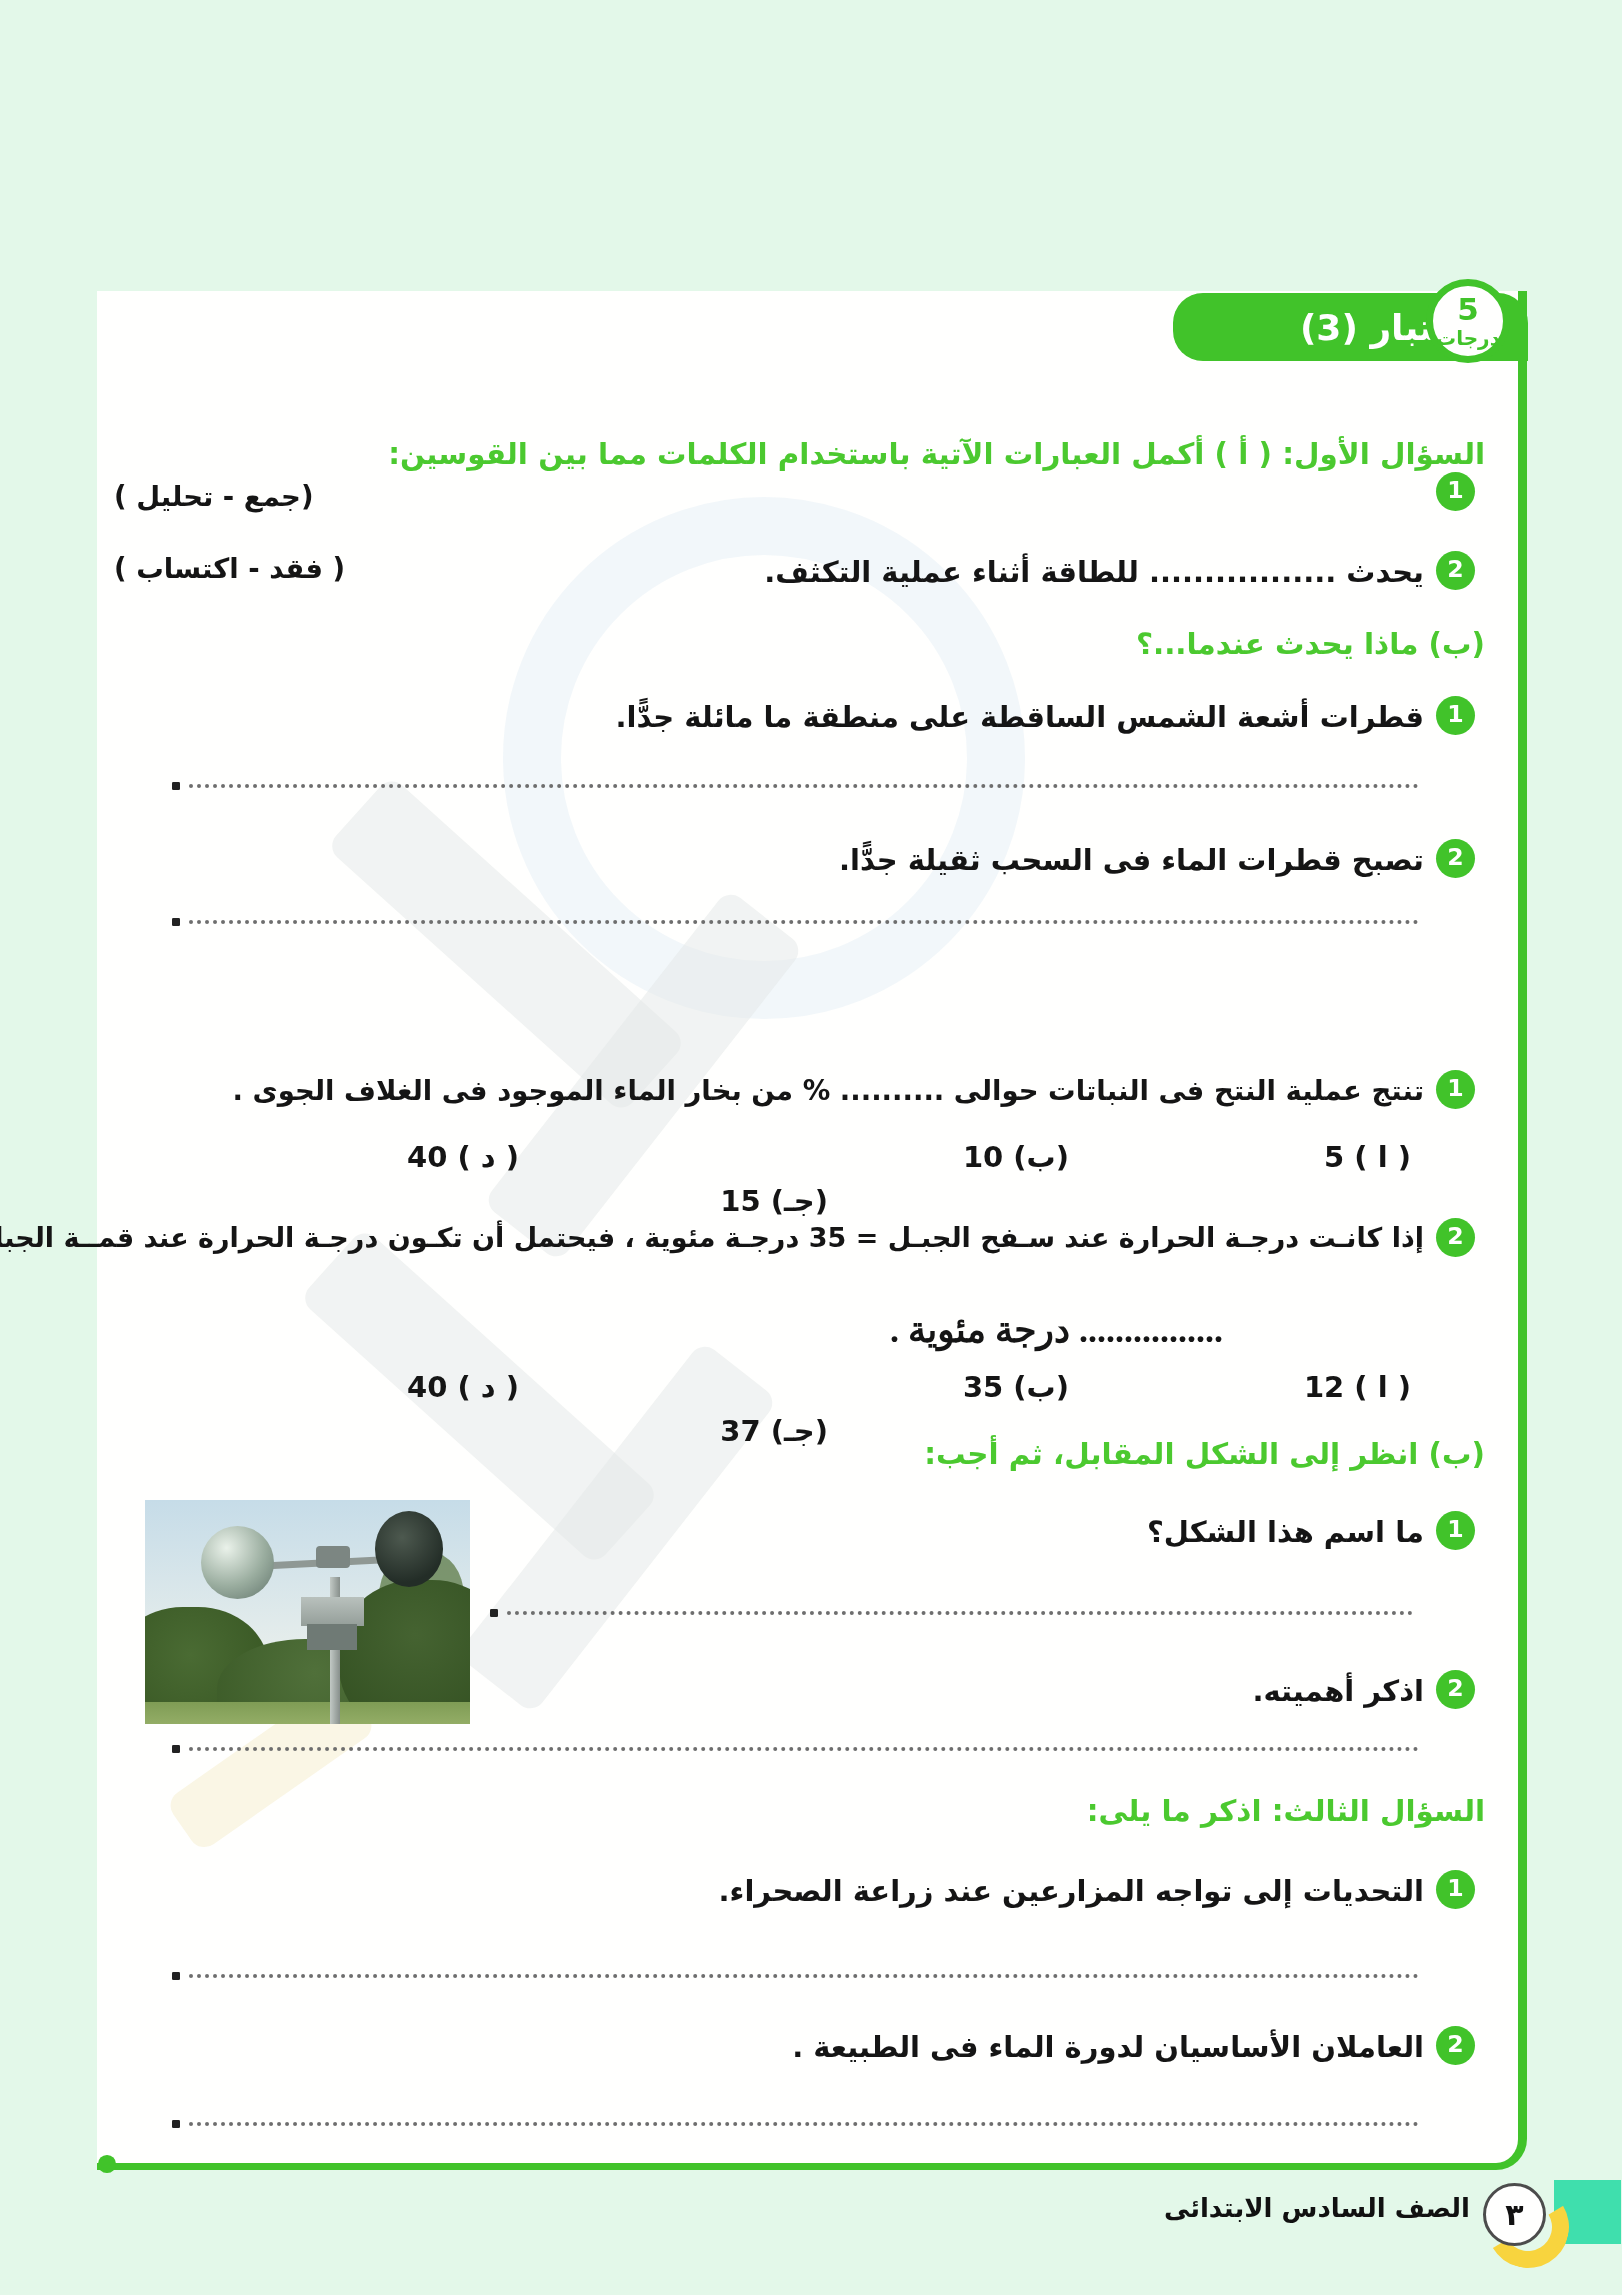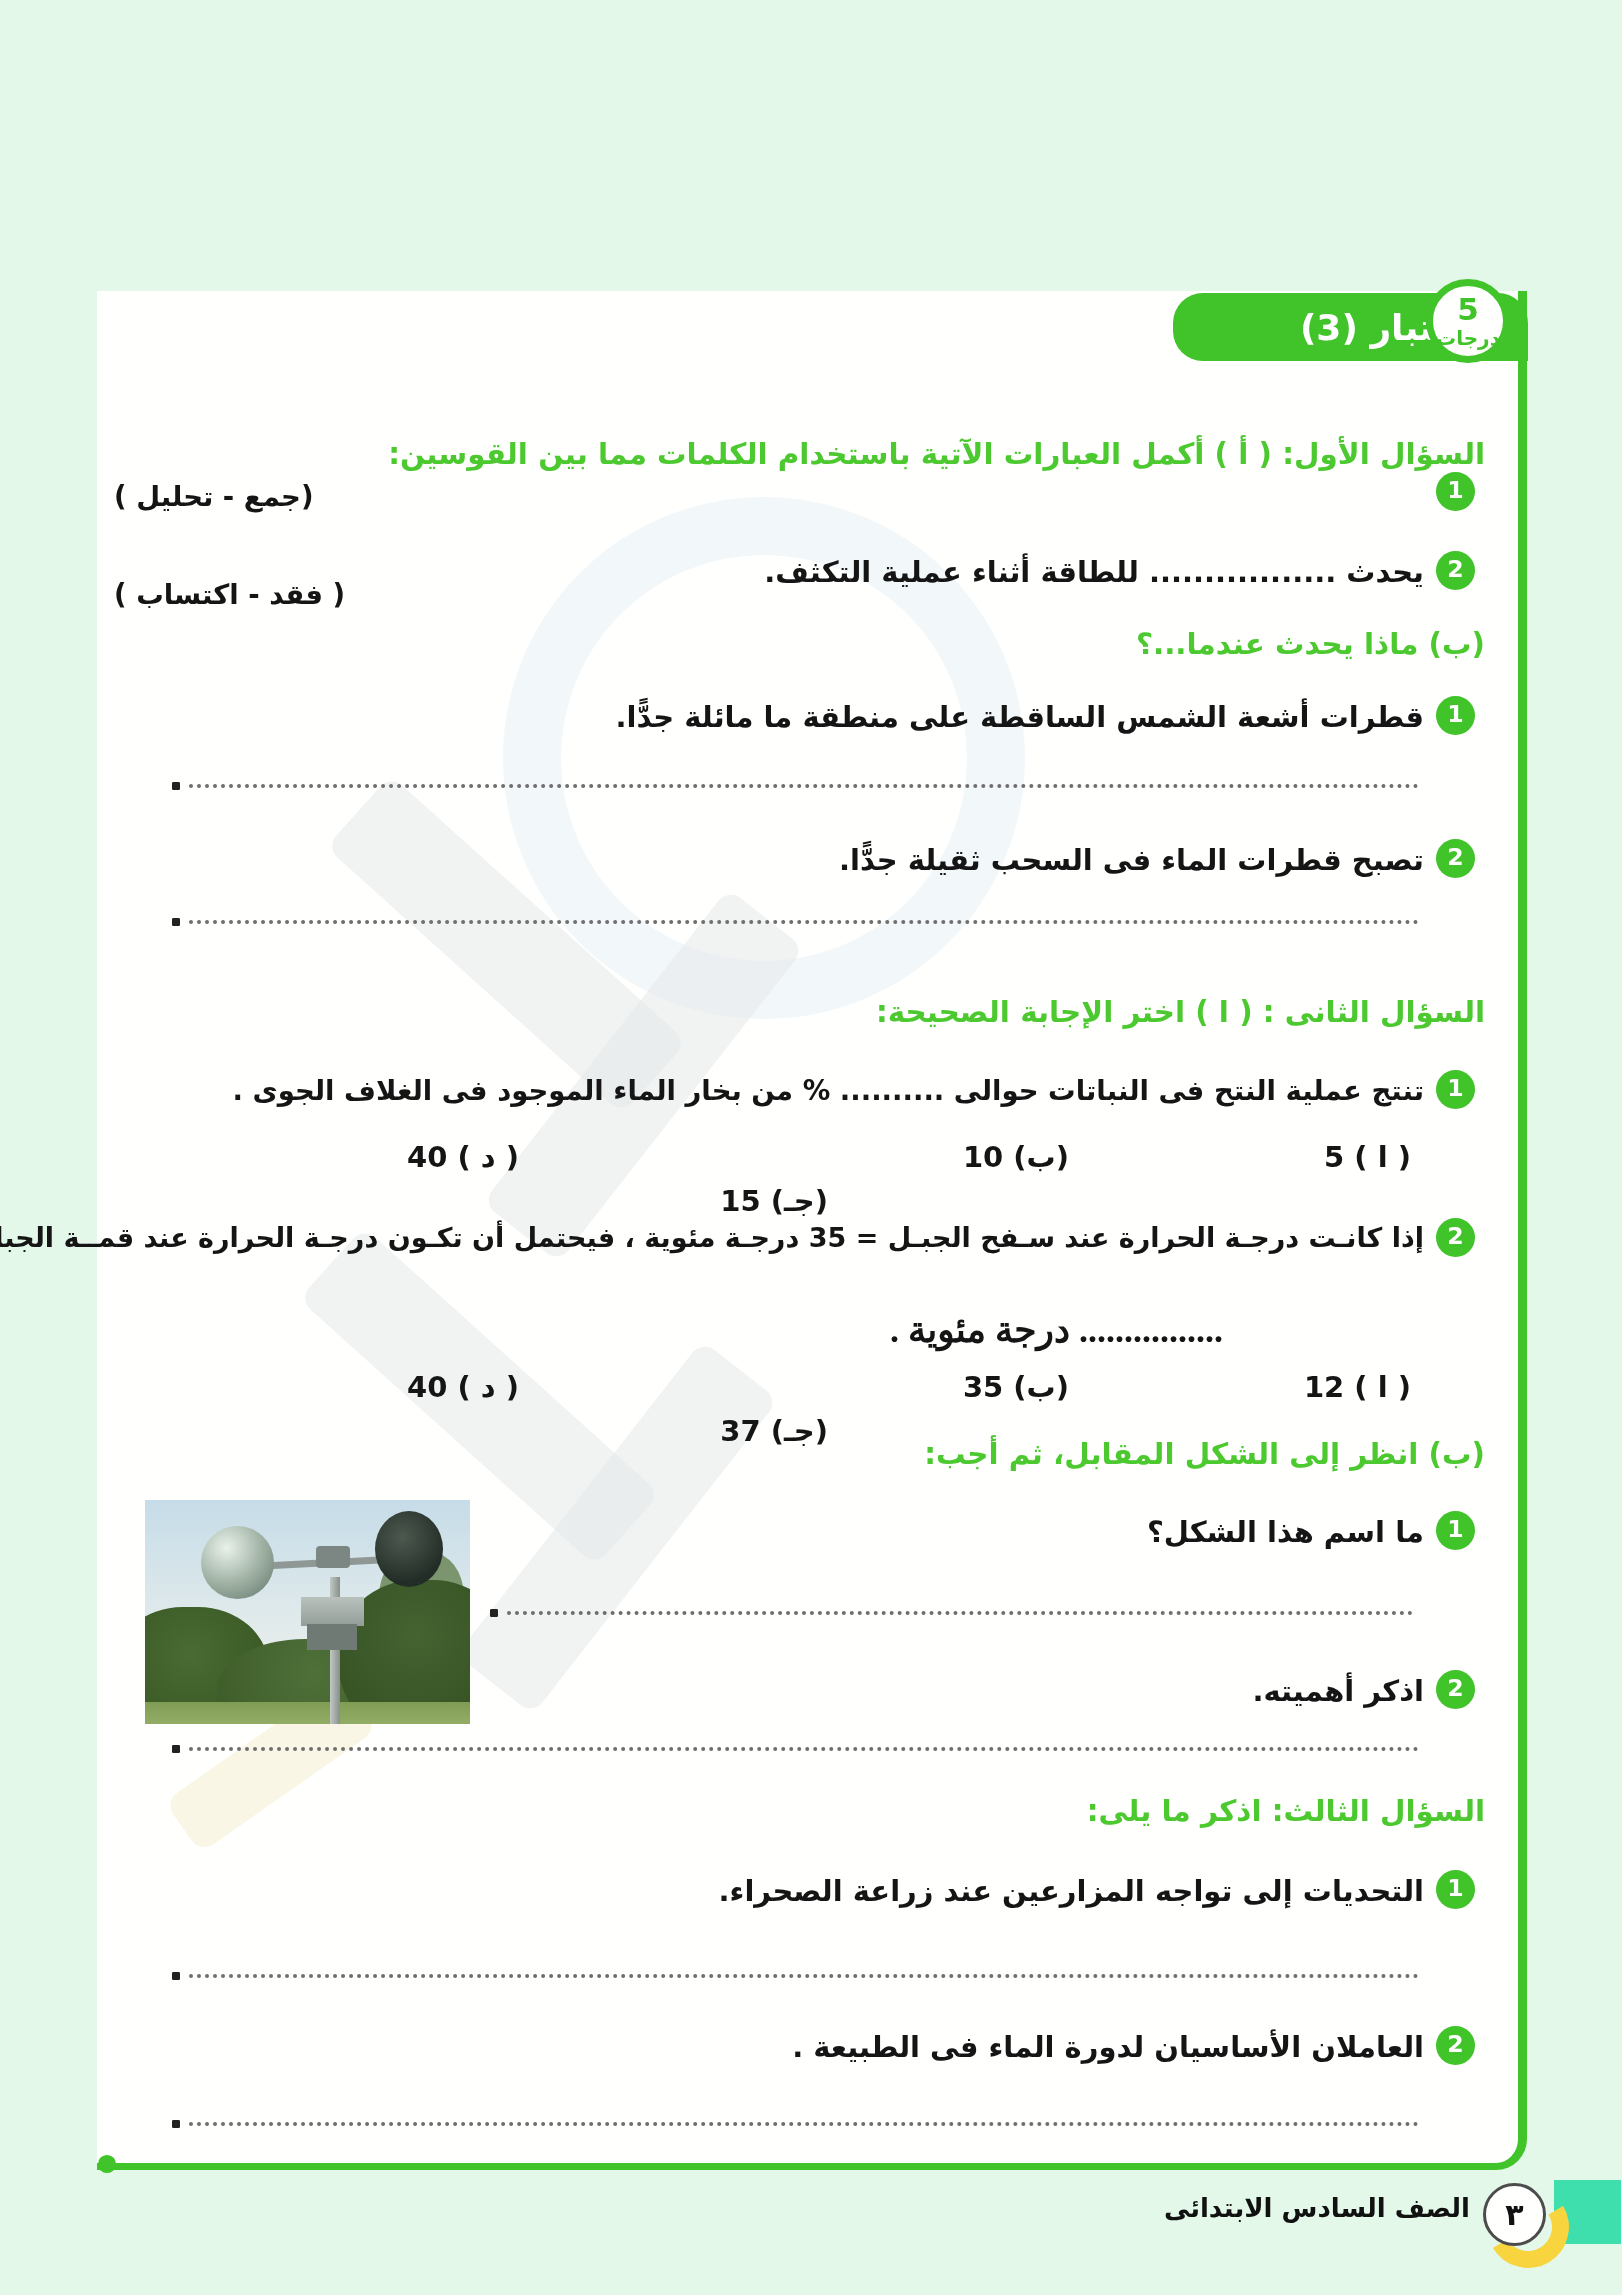--- a/index.html
+++ b/index.html
@@ -55,21 +55,21 @@
     position:absolute;right:0;top:-3.3px;width:39px;height:39px;background:var(--green,#41c32a);
     color:#fff;border-radius:50%;display:flex;align-items:center;justify-content:center;
     font-size:23.6px;font-weight:bold;
   }
   .t-q1i1{top:475px;} .t-q1i2{top:554px;} .t-b1i1{top:699px;} .t-b1i2{top:842px;}
   .t-m1{top:1073px;font-size:27.5px;} .t-m2{top:1221px;font-size:27px;}
   .t-b2i1{top:1514px;} .t-b2i2{top:1673px;} .t-q3i1{top:1873px;} .t-q3i2{top:2029px;}
   .m2l2{position:absolute;right:399px;top:1309px;font-size:36px;font-weight:bold;white-space:nowrap;font-family:Liberation Serif, serif;}
   
   .choice{position:absolute;left:115px;font-size:27.5px;font-weight:bold;white-space:nowrap;}
-  .t-ch1{top:480px;} .t-ch2{top:578px;}
+  .t-ch1{top:480px;} .t-ch2{top:552px;}
   
   .opts{position:absolute;left:98px;right:98px;height:47px;font-size:29px;font-weight:bold;}
   .t-op1{top:1140px;} .t-op2{top:1370px;}
   .opts span{position:absolute;white-space:nowrap;}
   .o1{right:113px;} .o2{right:455px;} .o3{right:696px;margin-top:44px;} .o4{right:1005px;}
   
   .ansline{position:absolute;height:0;border-bottom:4.6px dotted #6e6e6e;}
   .ansline .pd{position:absolute;left:-17px;bottom:-5.9px;width:7.9px;height:7.9px;background:#222;border-radius:1.3px;}
   .ln-a{top:784px;left:190px;right:203px;}
   .ln-b{top:920px;left:190px;right:203px;}
@@ -152,21 +152,20 @@
     </div>
 
   <div class="item t-b1i2">
     <span class="num">2</span>
     <span>تصبح قطرات الماء فى السحب ثقيلة جدًّا.</span>
   </div>
   <div class="ansline ln-b">
       <span class="pd"></span>
     </div>
 
-  <div class="h-green t-q2h">السؤال الثانى : ( ا ) اختر الإجابة الصحيحة:</div>
 
   <div class="item t-m1">
     <span class="num">1</span>
     <span>تنتج عملية النتح فى النباتات حوالى .......... % من بخار الماء الموجود فى الغلاف الجوى .</span>
   </div>
   <div class="opts t-op1">
     <span class="o1">( ا ) 5</span>
     <span class="o2">(ب) 10</span>
     <span class="o3">(جـ) 15</span>
     <span class="o4">( د ) 40</span>

